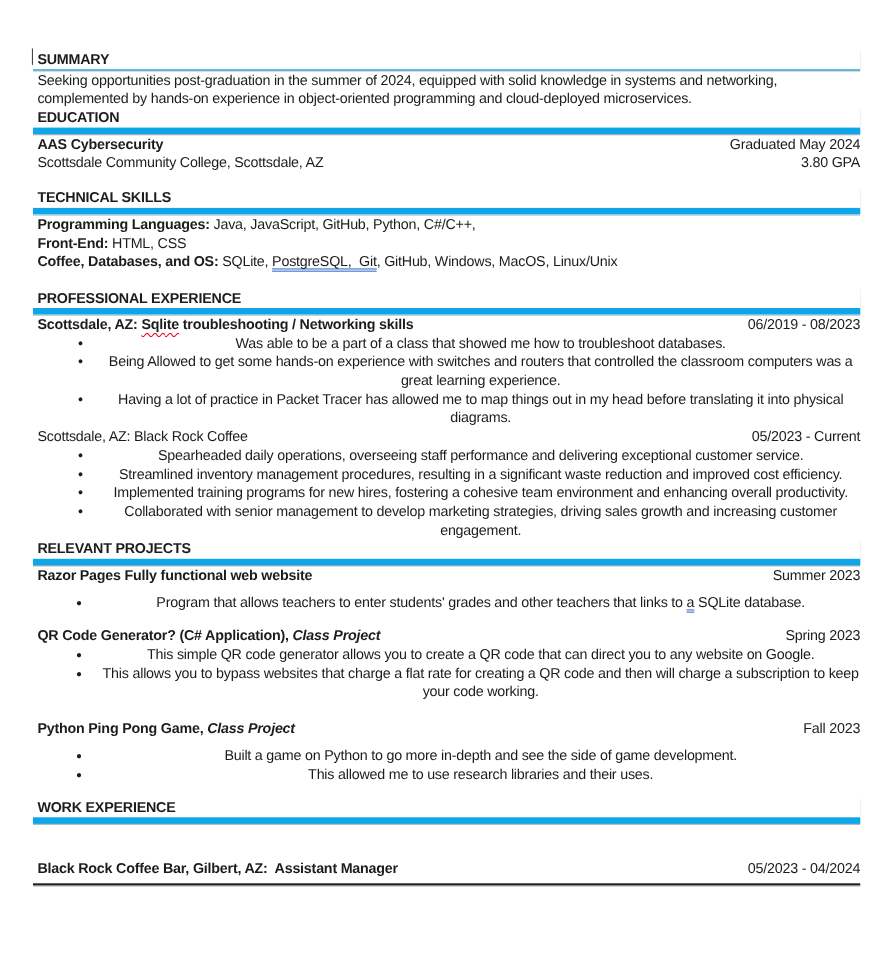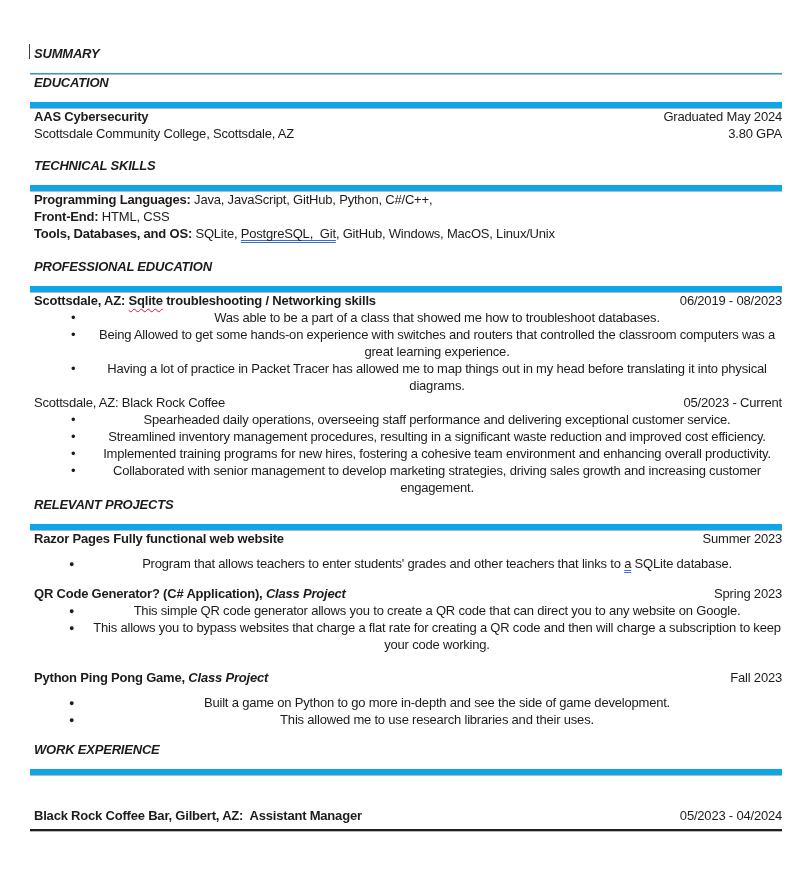--- a/index.html
+++ b/index.html
@@ -23,22 +23,21 @@
     position: absolute;
     left: 29px; top: 44px;
     width: 1px; height: 15px;
     background: #444;
   }
   .section-head {
     font-weight: bold;
     padding-left: 4px;
     border-bottom: 6px solid #0ea5e9;
     box-shadow: 0 1px 0 #b8b8b8;
-    padding-bottom: 11px;
-    font-style: italic;
+    padding-bottom: 1px;
   }
   .section-head.thin { border-bottom-width: 1px; }
   .para { padding-left: 4px; }
   .row {
     display: flex;
     justify-content: space-between;
     align-items: flex-end;
     padding-left: 4px;
   }
   .row .right { text-align: right; white-space: nowrap; font-weight: normal; font-style: normal; }
@@ -79,20 +78,21 @@
     box-shadow: 0 1px 0 #b8b8b8;
   }
 </style>
 </head>
 <body>
 
 <div class="page">
   <div class="cursor"></div>
 
   <div class="section-head thin">SUMMARY</div>
+  <div class="para">Seeking opportunities post-graduation in the summer of 2024, equipped with solid knowledge in systems and networking, complemented by hands-on experience in object-oriented programming and cloud-deployed microservices.</div>
 
   <div class="section-head">EDUCATION</div>
   <div class="row">
     <span class="bold">AAS Cybersecurity</span>
     <span class="right">Graduated May 2024</span>
   </div>
   <div class="row">
     <span>Scottsdale Community College, Scottsdale, AZ</span>
     <span class="right">3.80 GPA</span>
   </div>
@@ -100,26 +100,26 @@
   <div class="gap15"></div>
 
   <div class="section-head">TECHNICAL SKILLS</div>
   <div class="para">
     <span class="bold">Programming Languages:</span><span class="pre"> Java, JavaScript, GitHub, Python, C#/C++,</span>
   </div>
   <div class="para">
     <span class="bold">Front-End:</span><span class="pre"> HTML, CSS</span>
   </div>
   <div class="para">
-    <span class="bold">Tools, Databases, and OS:</span><span class="pre"> SQLite, </span><span class="pre grammar-blue">PostgreSQL,  Git</span><span class="pre">, GitHub, Windows, MacOS, Linux/Unix</span>
+    <span class="bold">Coffee, Databases, and OS:</span><span class="pre"> SQLite, </span><span class="pre grammar-blue">PostgreSQL,  Git</span><span class="pre">, GitHub, Windows, MacOS, Linux/Unix</span>
   </div>
 
   <div class="gap16"></div>
 
-  <div class="section-head">PROFESSIONAL EDUCATION</div>
+  <div class="section-head">PROFESSIONAL EXPERIENCE</div>
 
   <div class="row">
     <span class="bold"><span class="pre">Scottsdale, AZ: </span><span class="spell-red">Sqlite</span><span class="pre"> troubleshooting / Networking skills</span></span>
     <span class="right">06/2019 - 08/2023</span>
   </div>
   <ul class="small-dots">
     <li>Was able to be a part of a class that showed me how to troubleshoot databases.</li>
     <li>Being Allowed to get some hands-on experience with switches and routers that controlled the classroom computers was a great learning experience.</li>
     <li>Having a lot of practice in Packet Tracer has allowed me to map things out in my head before translating it into physical diagrams.</li>
   </ul>

